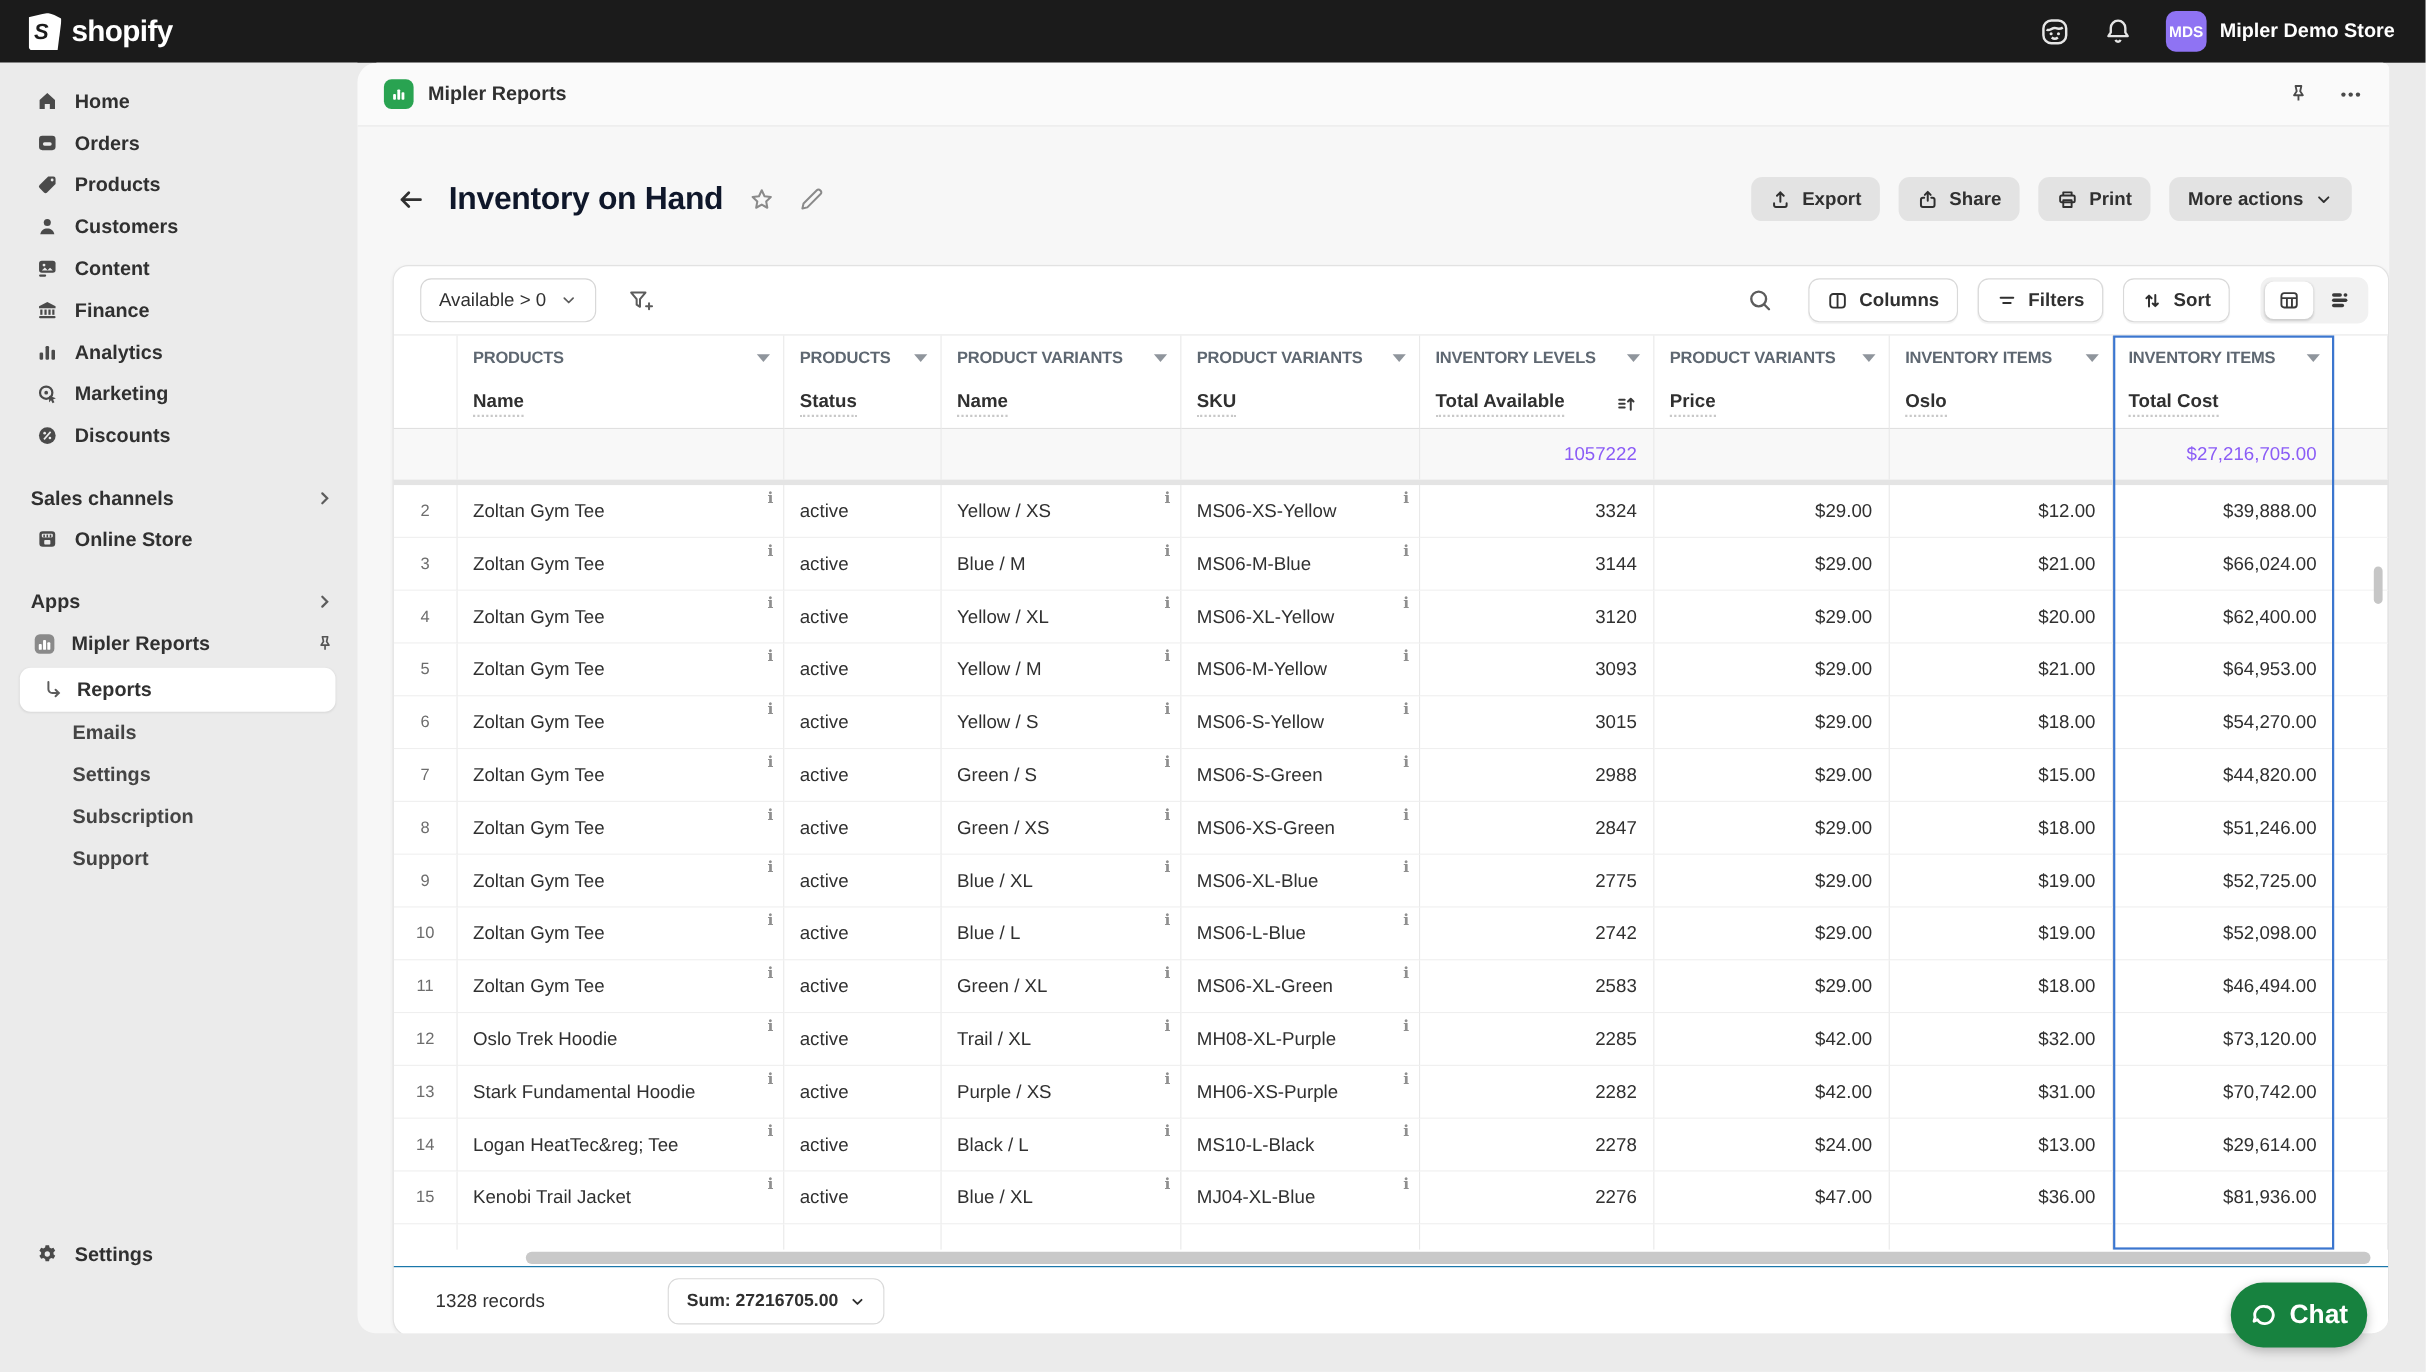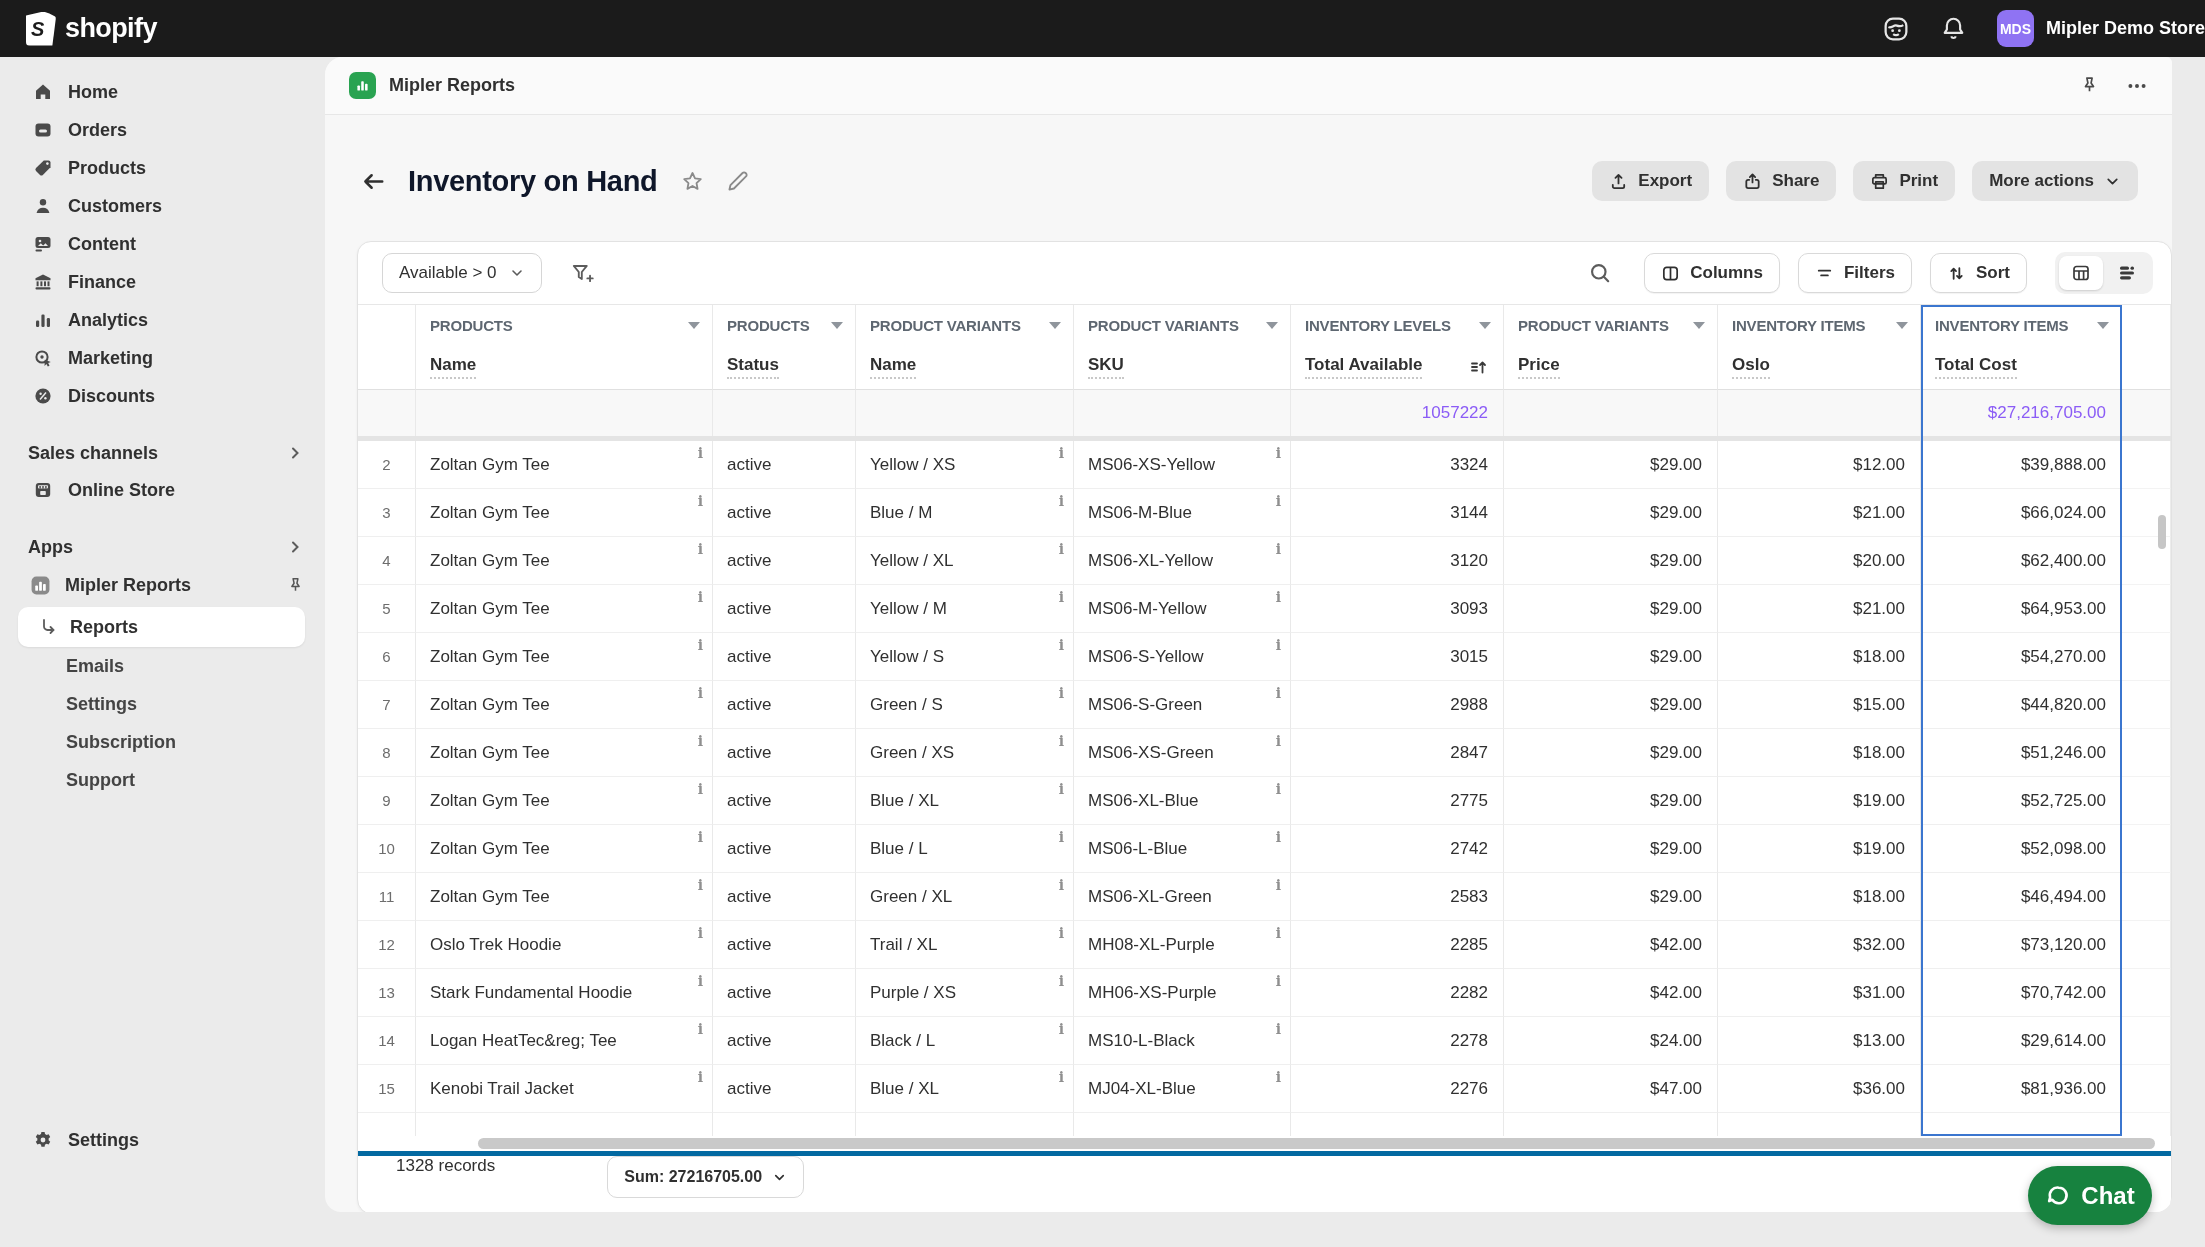--- a/index.html
+++ b/index.html
@@ -9,21 +9,21 @@
   .ic { flex:0 0 auto; }
 
   
   .topbar { position:absolute; left:0; top:0; width:2205px; height:57px; background:#1b1b1b;
     display:flex; align-items:center; }
   .logo { display:flex; align-items:center; gap:9px; margin-left:26px; }
   .bag { width:30px; height:34px; background:#fff; border-radius:4px 7px 4px 4px;
     clip-path:polygon(0 12%,58% 0,78% 6%,100% 16%,88% 100%,0 100%); position:relative; }
   .bag span { position:absolute; left:5px; top:6px; font-weight:800; font-size:20px; color:#1b1b1b; font-style:italic; }
   .logo-text { color:#fff; font-size:27px; font-weight:800; letter-spacing:-0.6px; }
-  .topbar-right { margin-left:auto; display:flex; align-items:center; gap:30px; }
+  .topbar-right { margin-left:auto; display:flex; align-items:center; gap:30px; margin-right:28px; }
   .tb-icon { color:#e6e6e6; cursor:pointer; }
   .store-chip { display:flex; align-items:center; gap:12px; }
   .avatar { width:37px; height:37px; border-radius:9px; background:#8f73f3; color:#fff;
     font-size:14px; font-weight:700; display:flex; align-items:center; justify-content:center; }
   .store-name { color:#fff; font-size:18px; font-weight:700; }
 
   
   .sidebar { position:absolute; left:0; top:57px; width:325px; height:1190px; background:#ebebeb; }
   .nav { padding-top:16px; }
   .nav-item { display:flex; align-items:center; gap:15px; height:38px; padding-left:33px;
@@ -109,21 +109,21 @@
 
   .col-overlay { position:absolute; left:1563px; top:0; width:201px; height:100%;
     border:2px solid #3b76cf; pointer-events:none; }
 
   .hscroll { position:relative; height:15px; }
   .hscroll .thumb { position:absolute; left:120px; right:16px; top:2px; height:11px;
     background:#c9c9c9; border-radius:6px; cursor:grab; }
   .vscroll-thumb { position:absolute; right:5px; top:210px; width:8px; height:34px;
     background:#c6c6c6; border-radius:4px; cursor:grab; }
 
-  .card-footer { height:63px; border-top:5px solid #0369a1; display:flex; align-items:flex-start; }
+  .card-footer { height:63px; border-top:1px solid #0369a1; display:flex; align-items:center; }
   .records { margin-left:38px; font-size:17px; color:#303030; }
   .sum-pill { margin-left:112px; display:flex; align-items:center; gap:10px; height:42px; padding:0 16px;
     background:#fff; border:1px solid #d9d9d9; border-radius:10px; font-size:16px; font-weight:600; cursor:pointer; }
 
   
   .chat-btn { position:absolute; left:2028px; top:1166px; width:124px; height:59px; border-radius:30px;
     background:#17823f; color:#fff; display:flex; align-items:center; justify-content:center; gap:10px;
     font-size:24px; font-weight:700; box-shadow:0 3px 10px rgba(0,0,0,.25); cursor:pointer; }
 </style>
 </head>

